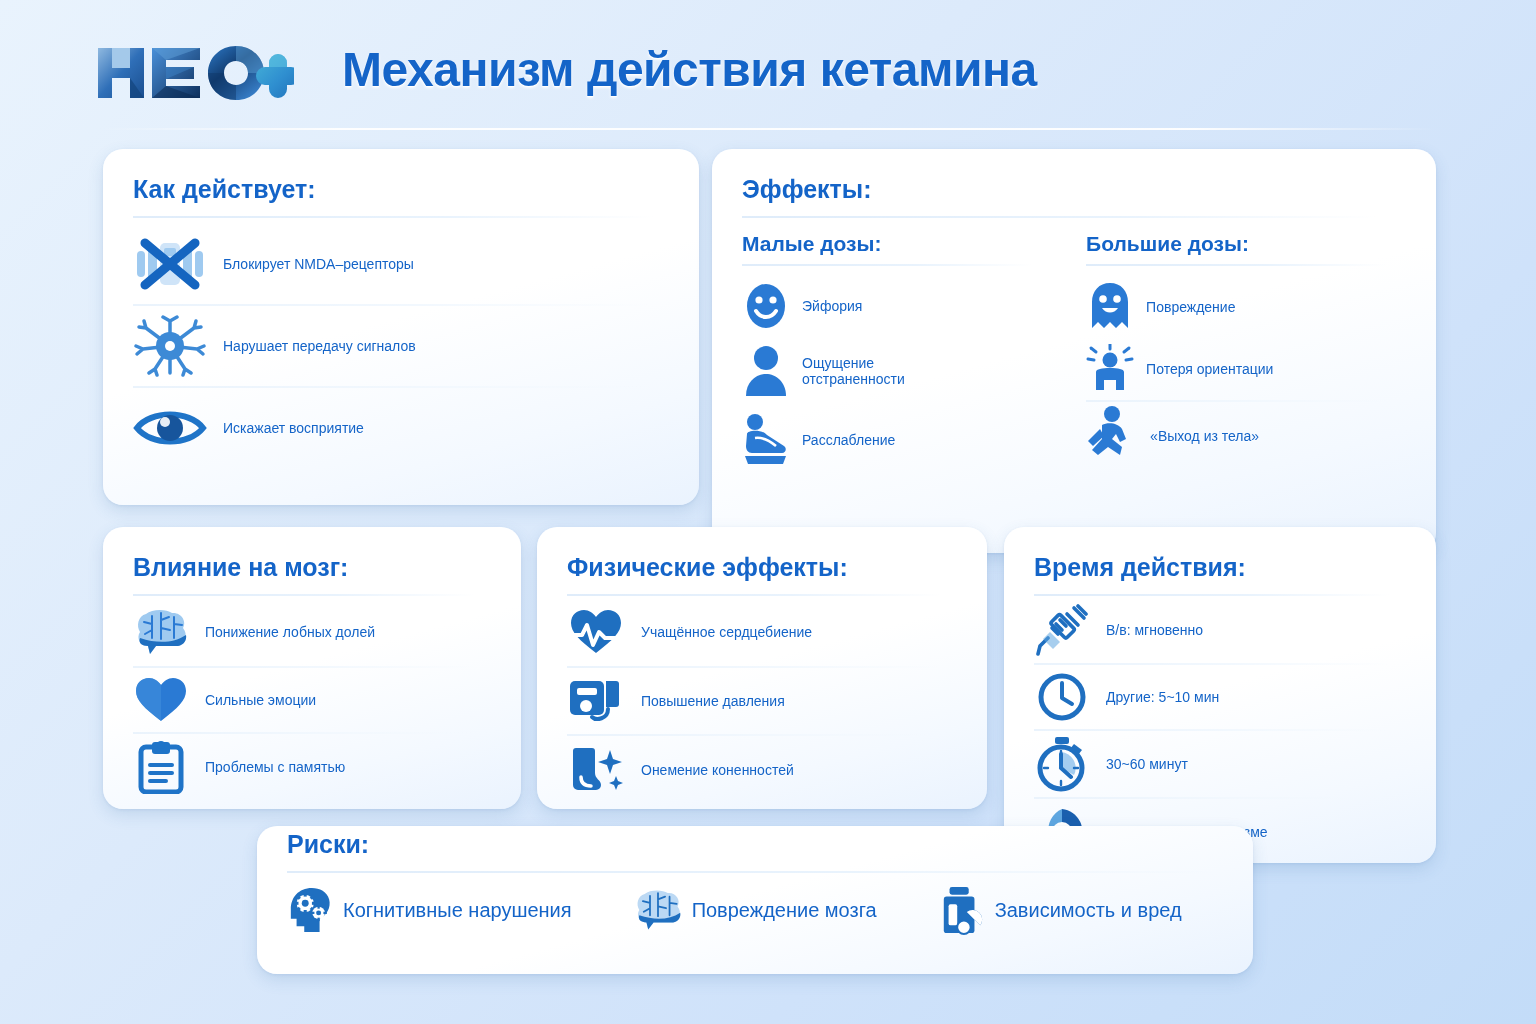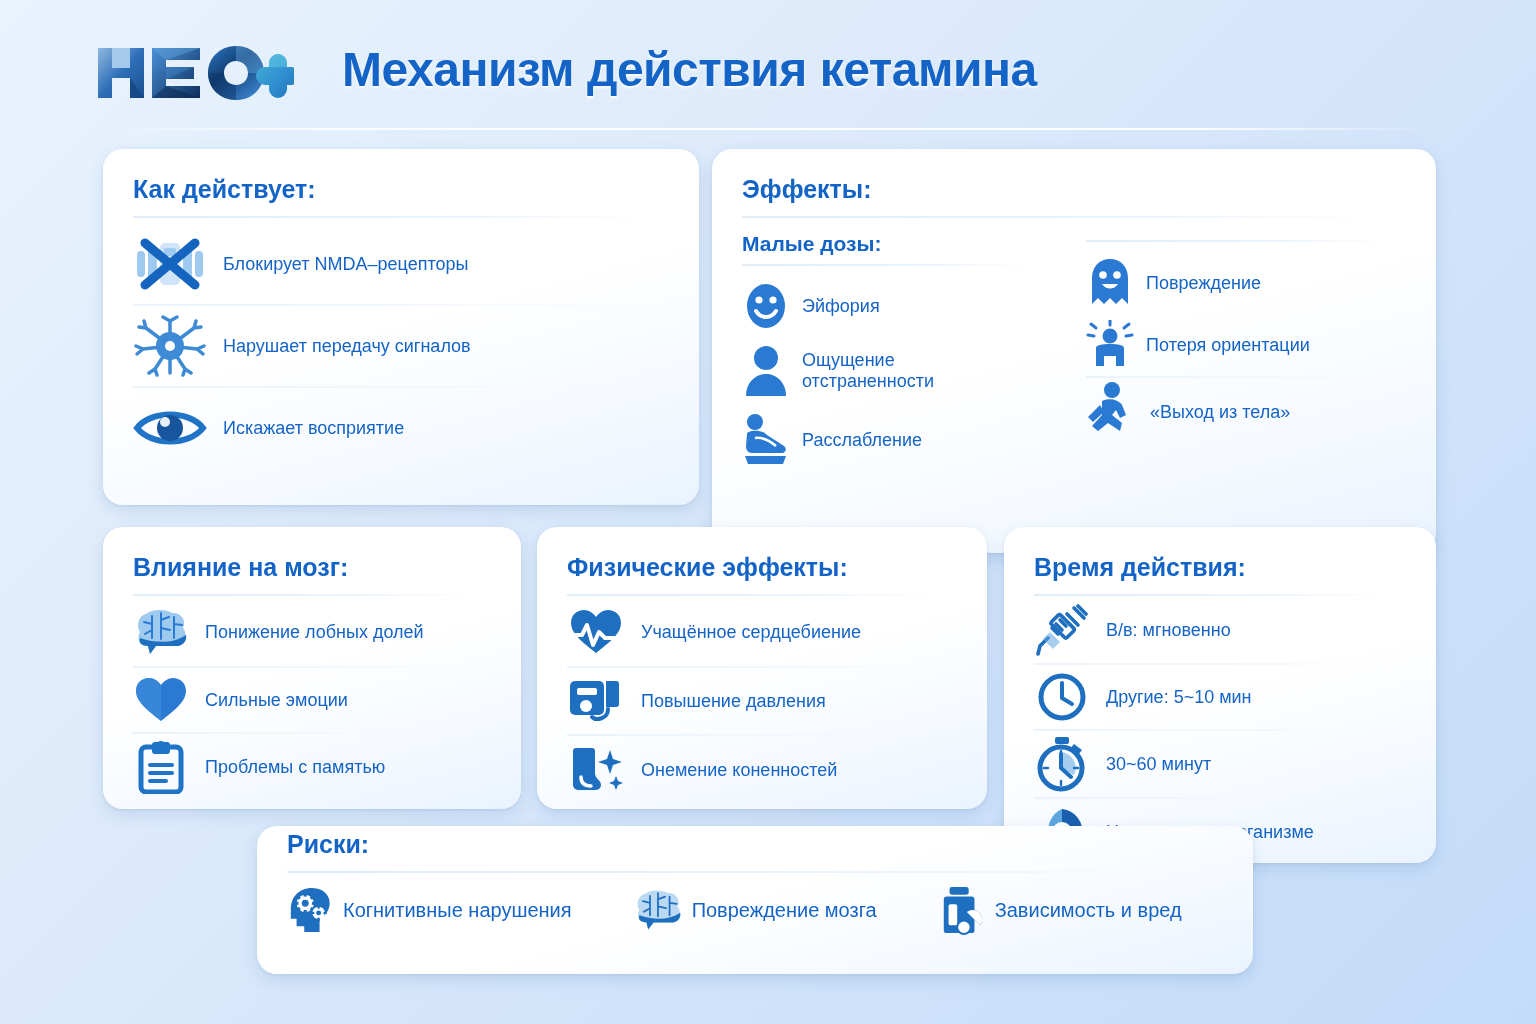--- a/index.html
+++ b/index.html
@@ -37,21 +37,21 @@
     height:2px;margin-top:12px;
     background:linear-gradient(90deg,#dfecfa 0%,#e9f3fd 60%,rgba(255,255,255,0) 100%);
   }
   .row-rule{
     height:2px;
     background:linear-gradient(90deg,#eaf3fc 0%,#f2f8fe 55%,rgba(255,255,255,0) 100%);
   }
   .item{display:flex;align-items:center;gap:16px;}
   .item-icon{flex:0 0 auto;display:flex;align-items:center;justify-content:center;}
   .item-label{
-    color:#1464c8;font-size:18px;line-height:1.15;
+    color:#1464c8;font-size:14px;line-height:1.15;
     text-shadow:0 1px 1px rgba(255,255,255,.85);
   }
   .sub-title{
     color:#1464c8;font-weight:bold;font-size:21px;white-space:nowrap;
     text-shadow:0 1px 1px rgba(255,255,255,.9);
   }
   
   #card-how   {left:103px; top:149px; width:596px; height:356px;}
   #card-eff   {left:712px; top:149px; width:724px; height:404px;}
   #card-brain {left:103px; top:527px; width:418px; height:282px;}
@@ -214,20 +214,21 @@
               <path d="M5 22 C5 18 20 17 25 23 L42 34 C45 36 44 41 40 41 L10 41 C6 41 4 38 4 34 Z" fill="#2a7ad4"></path>
               <path d="M3 44 L44 44 L41 52 L6 52 Z" fill="#2a7ad4"></path>
               <path d="M13 26 C20 25 28 29 34 34" stroke="#fff" stroke-width="2.6" fill="none"></path>
             </svg>
           </span>
           <span class="item-label">Расслабление</span>
         </div>
       </div>
 
       <div style="width:310px">
+        <div class="sub-title">Большие дозы:</div>
         <div class="title-rule" style="margin-top:8px;width:300px"></div>
 
         <div class="col-item" style="margin-top:10px;height:62px">
           <span class="item-icon">
             <svg width="48" height="54" viewBox="0 0 48 54">
               <path d="M24 3 C35 3 42 11 42 22 L42 48 L36 42 L30 48 L24 42 L18 48 L12 42 L6 48 L6 22 C6 11 13 3 24 3 Z" fill="#2a7ad4"></path>
               <circle cx="17" cy="19" r="3.8" fill="#fff"></circle>
                 <circle cx="31" cy="19" r="3.8" fill="#fff"></circle>
               <path d="M16 28 C20 34 28 34 32 28 Z" fill="#fff"></path>
             </svg>

